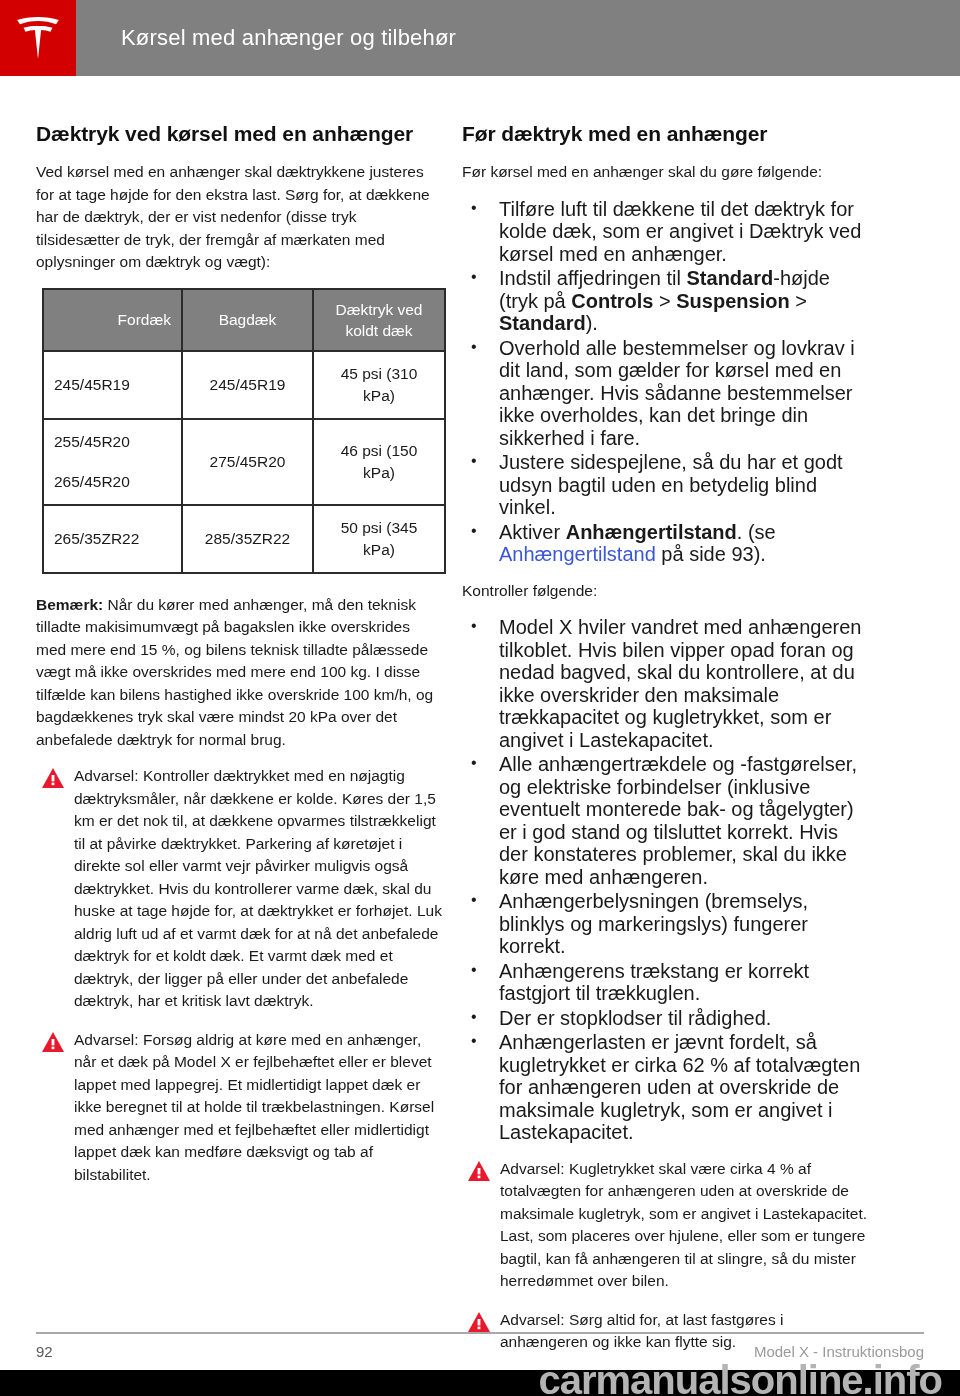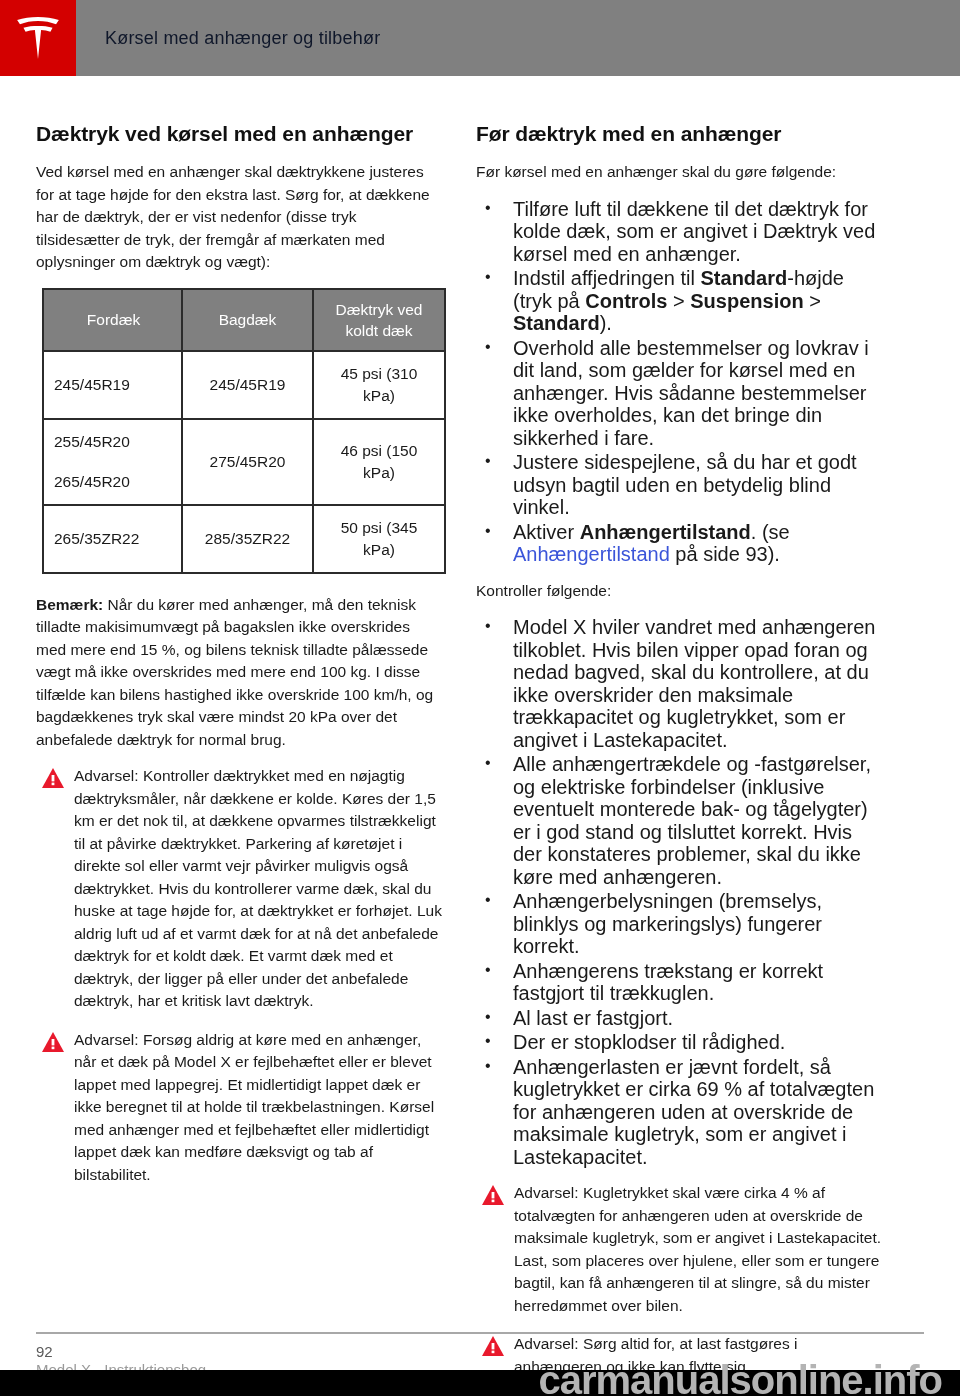--- a/index.html
+++ b/index.html
@@ -26,39 +26,39 @@
     width: 76px;
     height: 76px;
     background: #d30000;
     flex: 0 0 76px;
     display: flex;
     align-items: center;
     justify-content: center;
   }
   .tesla-t { width: 46px; height: 42px; display: block; }
   .header-title {
-    color: #0f172a;
-    font-size: 18px;
+    color: #ffffff;
+    font-size: 22px;
     font-weight: 400;
     letter-spacing: 0.2px;
-    padding-left: 29px;
+    padding-left: 45px;
     display: flex;
     align-items: center;
   }
 
   
   .page {
     position: relative;
     padding: 0 36px;
     width: 960px;
     height: 1320px;
   }
   .columns {
     display: flex;
-    gap: 34px;
+    gap: 20px;
     padding-top: 44px;
     height: 1232px;
   }
   .col { width: 406px; flex: 0 0 406px; }
   .col-right { width: 406px; flex: 0 0 406px; }
 
   h2.section-title {
     font-size: 21px;
     line-height: 27px;
     font-weight: bold;
@@ -84,21 +84,21 @@
   table.tire-table th {
     background: #808080;
     color: #ffffff;
     font-weight: 400;
     font-size: 15.5px;
     line-height: 21px;
     border: 2px solid #2b2b2b;
     padding: 9px 10px;
     vertical-align: middle;
   }
-  table.tire-table th.th-first { text-align: center; padding-left: 12px; }
+  table.tire-table th.th-first { text-align: right; padding-left: 12px; }
   table.tire-table th.th-center { text-align: center; }
   table.tire-table td {
     border: 2px solid #2b2b2b;
     font-size: 15.5px;
     line-height: 22px;
     padding: 11px 10px;
     vertical-align: middle;
     color: #1a1a1a;
   }
   table.tire-table td.td-first { text-align: left; }
@@ -158,21 +158,20 @@
     position: absolute;
     left: 36px;
     right: 36px;
     bottom: 18px;
     height: 46px;
     border-top: 2px solid #a8a8a8;
     display: flex;
     align-items: flex-start;
     justify-content: space-between;
     padding-top: 9px;
-    flex-direction: column;
   }
   .footer-page { font-size: 15px; color: #5a5a5a; }
   .footer-book { font-size: 15px; color: #9a9a9a; }
 
   .watermark {
     position: absolute;
     left: 0; right: 0;
     bottom: 0;
     height: 44px;
     pointer-events: none;
@@ -288,23 +287,22 @@
           <li><span>Aktiver </span><b>Anhængertilstand</b><span>. (se </span><a class="xref" href="#">Anhængertilstand</a><span> på side 93).</span></li>
         </ul>
 
       <p class="body-text">Kontroller følgende:</p>
 
       <ul class="bullets" id="bullets-check">
           <li>Model X hviler vandret med anhængeren tilkoblet. Hvis bilen vipper opad foran og nedad bagved, skal du kontrollere, at du ikke overskrider den maksimale trækkapacitet og kugletrykket, som er angivet i Lastekapacitet.</li>
           <li>Alle anhængertrækdele og -fastgørelser, og elektriske forbindelser (inklusive eventuelt monterede bak- og tågelygter) er i god stand og tilsluttet korrekt. Hvis der konstateres problemer, skal du ikke køre med anhængeren.</li>
           <li>Anhængerbelysningen (bremselys, blinklys og markeringslys) fungerer korrekt.</li>
           <li>Anhængerens trækstang er korrekt fastgjort til trækkuglen.</li>
-          <li>Al last er fastgjort.</li>
           <li>Der er stopklodser til rådighed.</li>
-          <li>Anhængerlasten er jævnt fordelt, så kugletrykket er cirka 69 % af totalvægten for anhængeren uden at overskride de maksimale kugletryk, som er angivet i Lastekapacitet.</li>
+          <li>Anhængerlasten er jævnt fordelt, så kugletrykket er cirka 62 % af totalvægten for anhængeren uden at overskride de maksimale kugletryk, som er angivet i Lastekapacitet.</li>
         </ul>
 
       <div class="warning">
         <div class="warn-icon">
           <svg width="22" height="20" viewBox="0 0 22 20" aria-hidden="true">
             <path fill="#e8192c" d="M11 0 22 20H0z"></path>
             <rect x="9.6" y="7" width="2.8" height="6.4" fill="#ffffff"></rect>
             <rect x="9.6" y="14.6" width="2.8" height="2.6" fill="#ffffff"></rect>
           </svg>
         </div>

